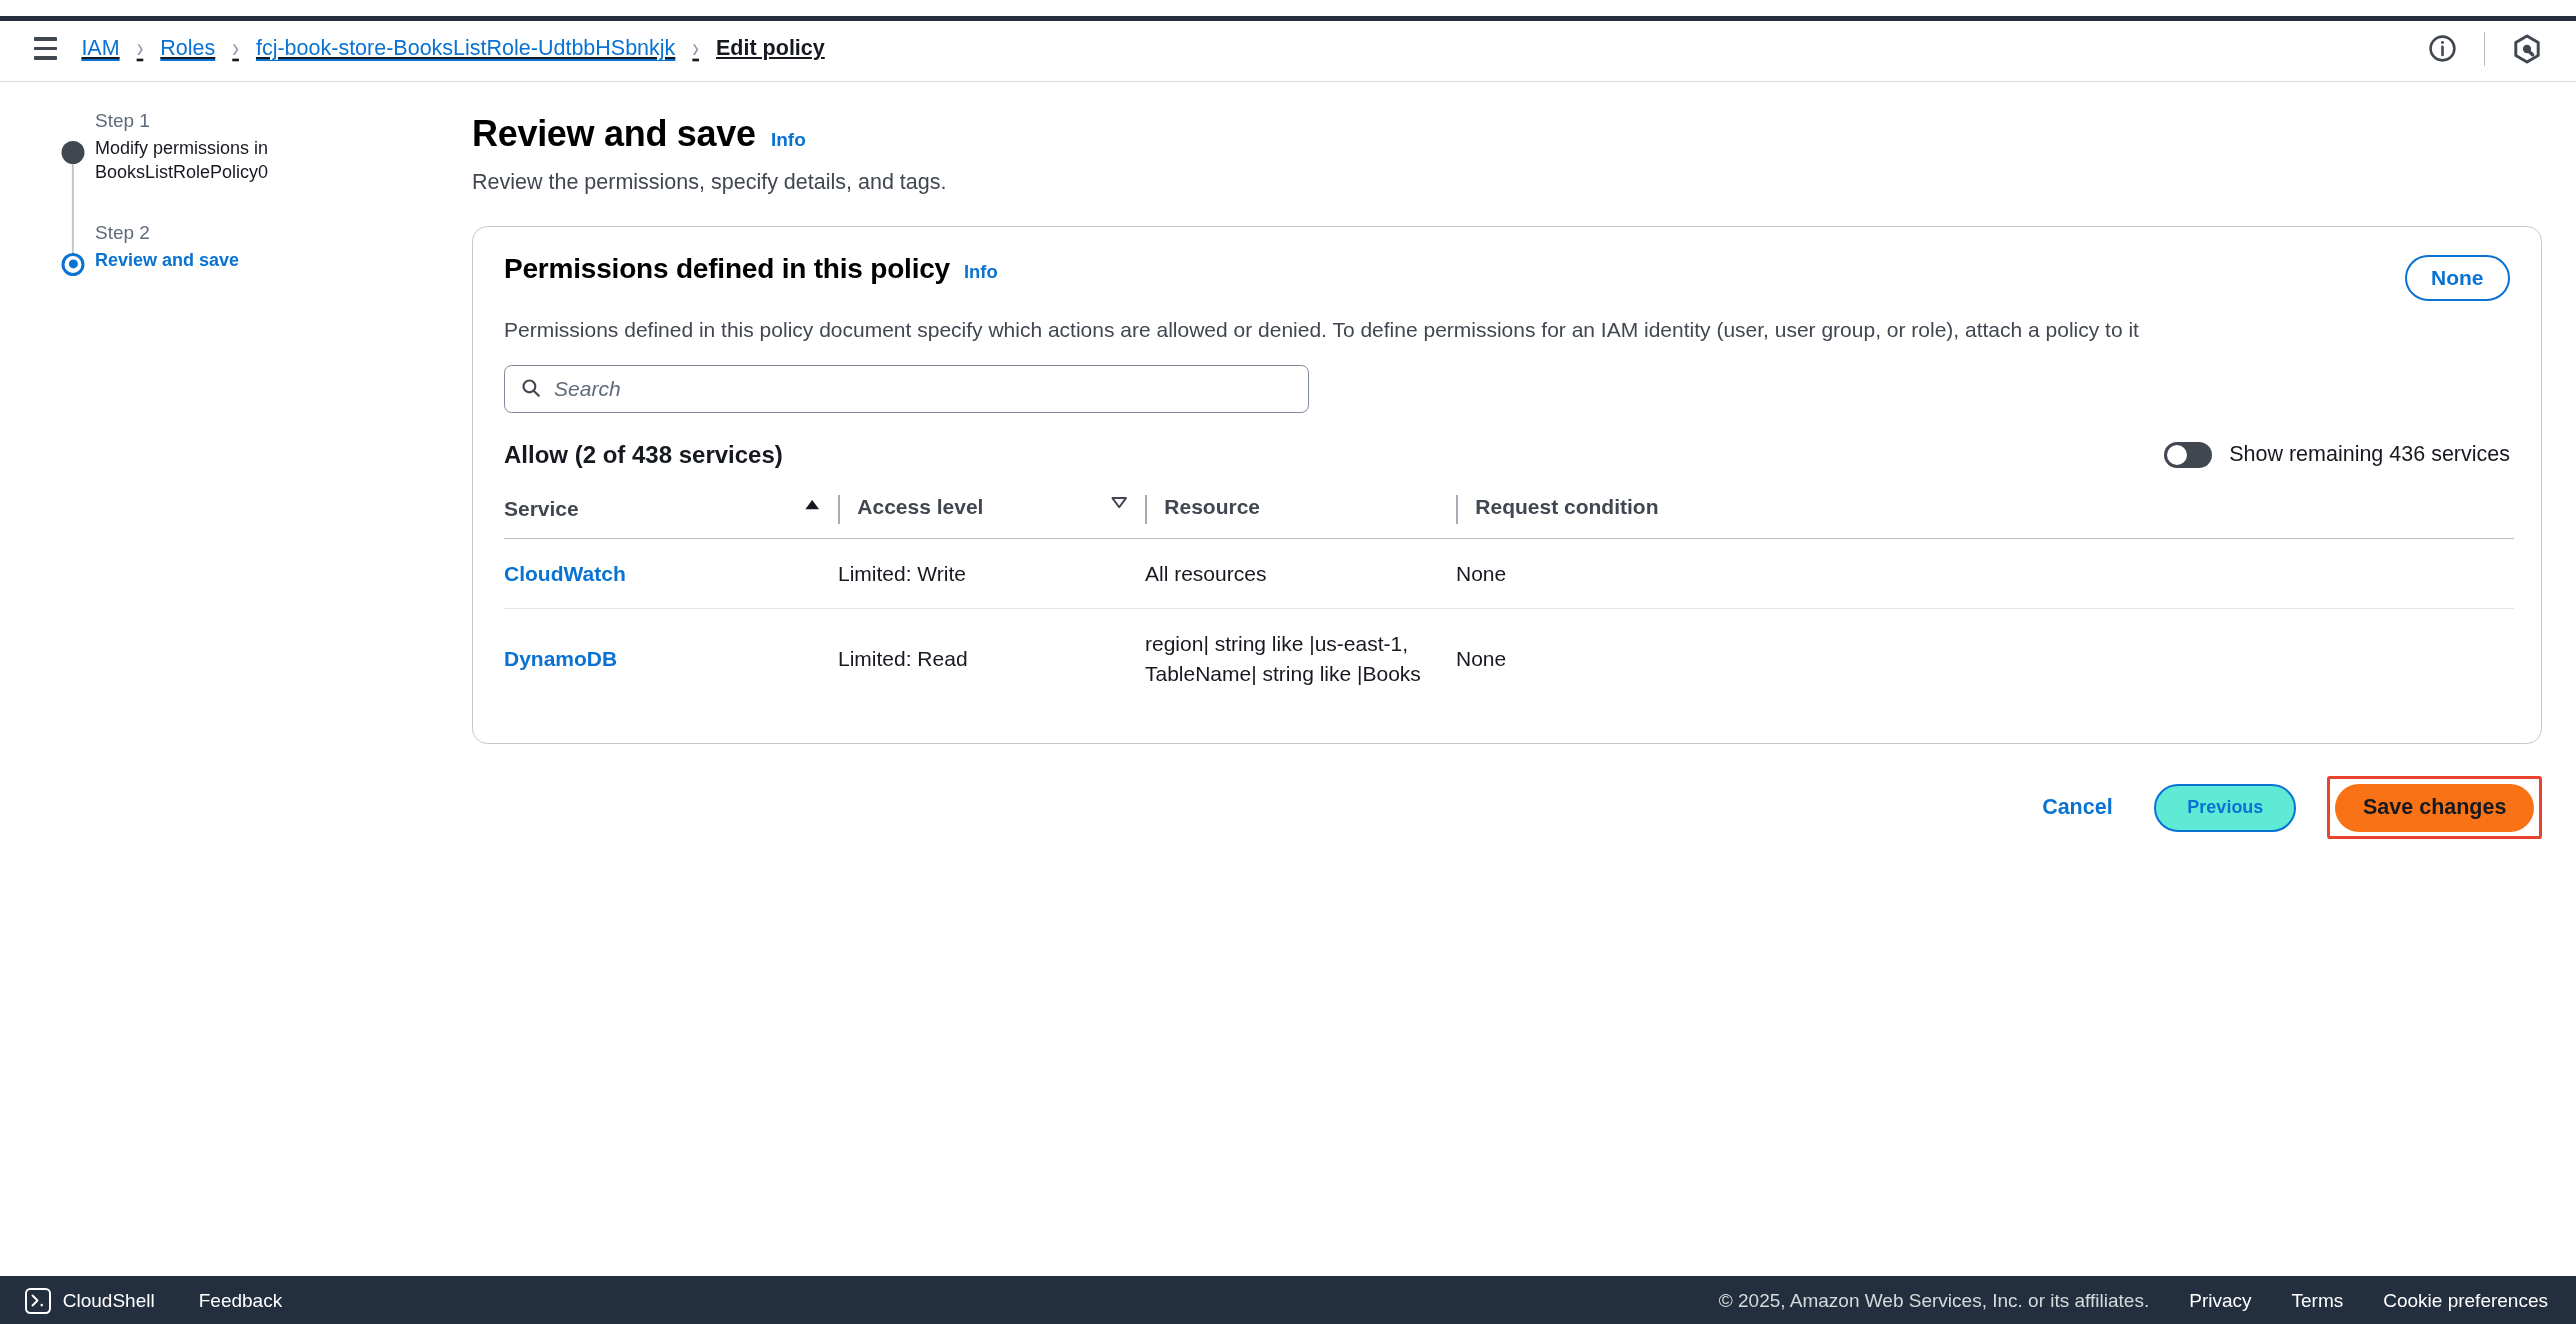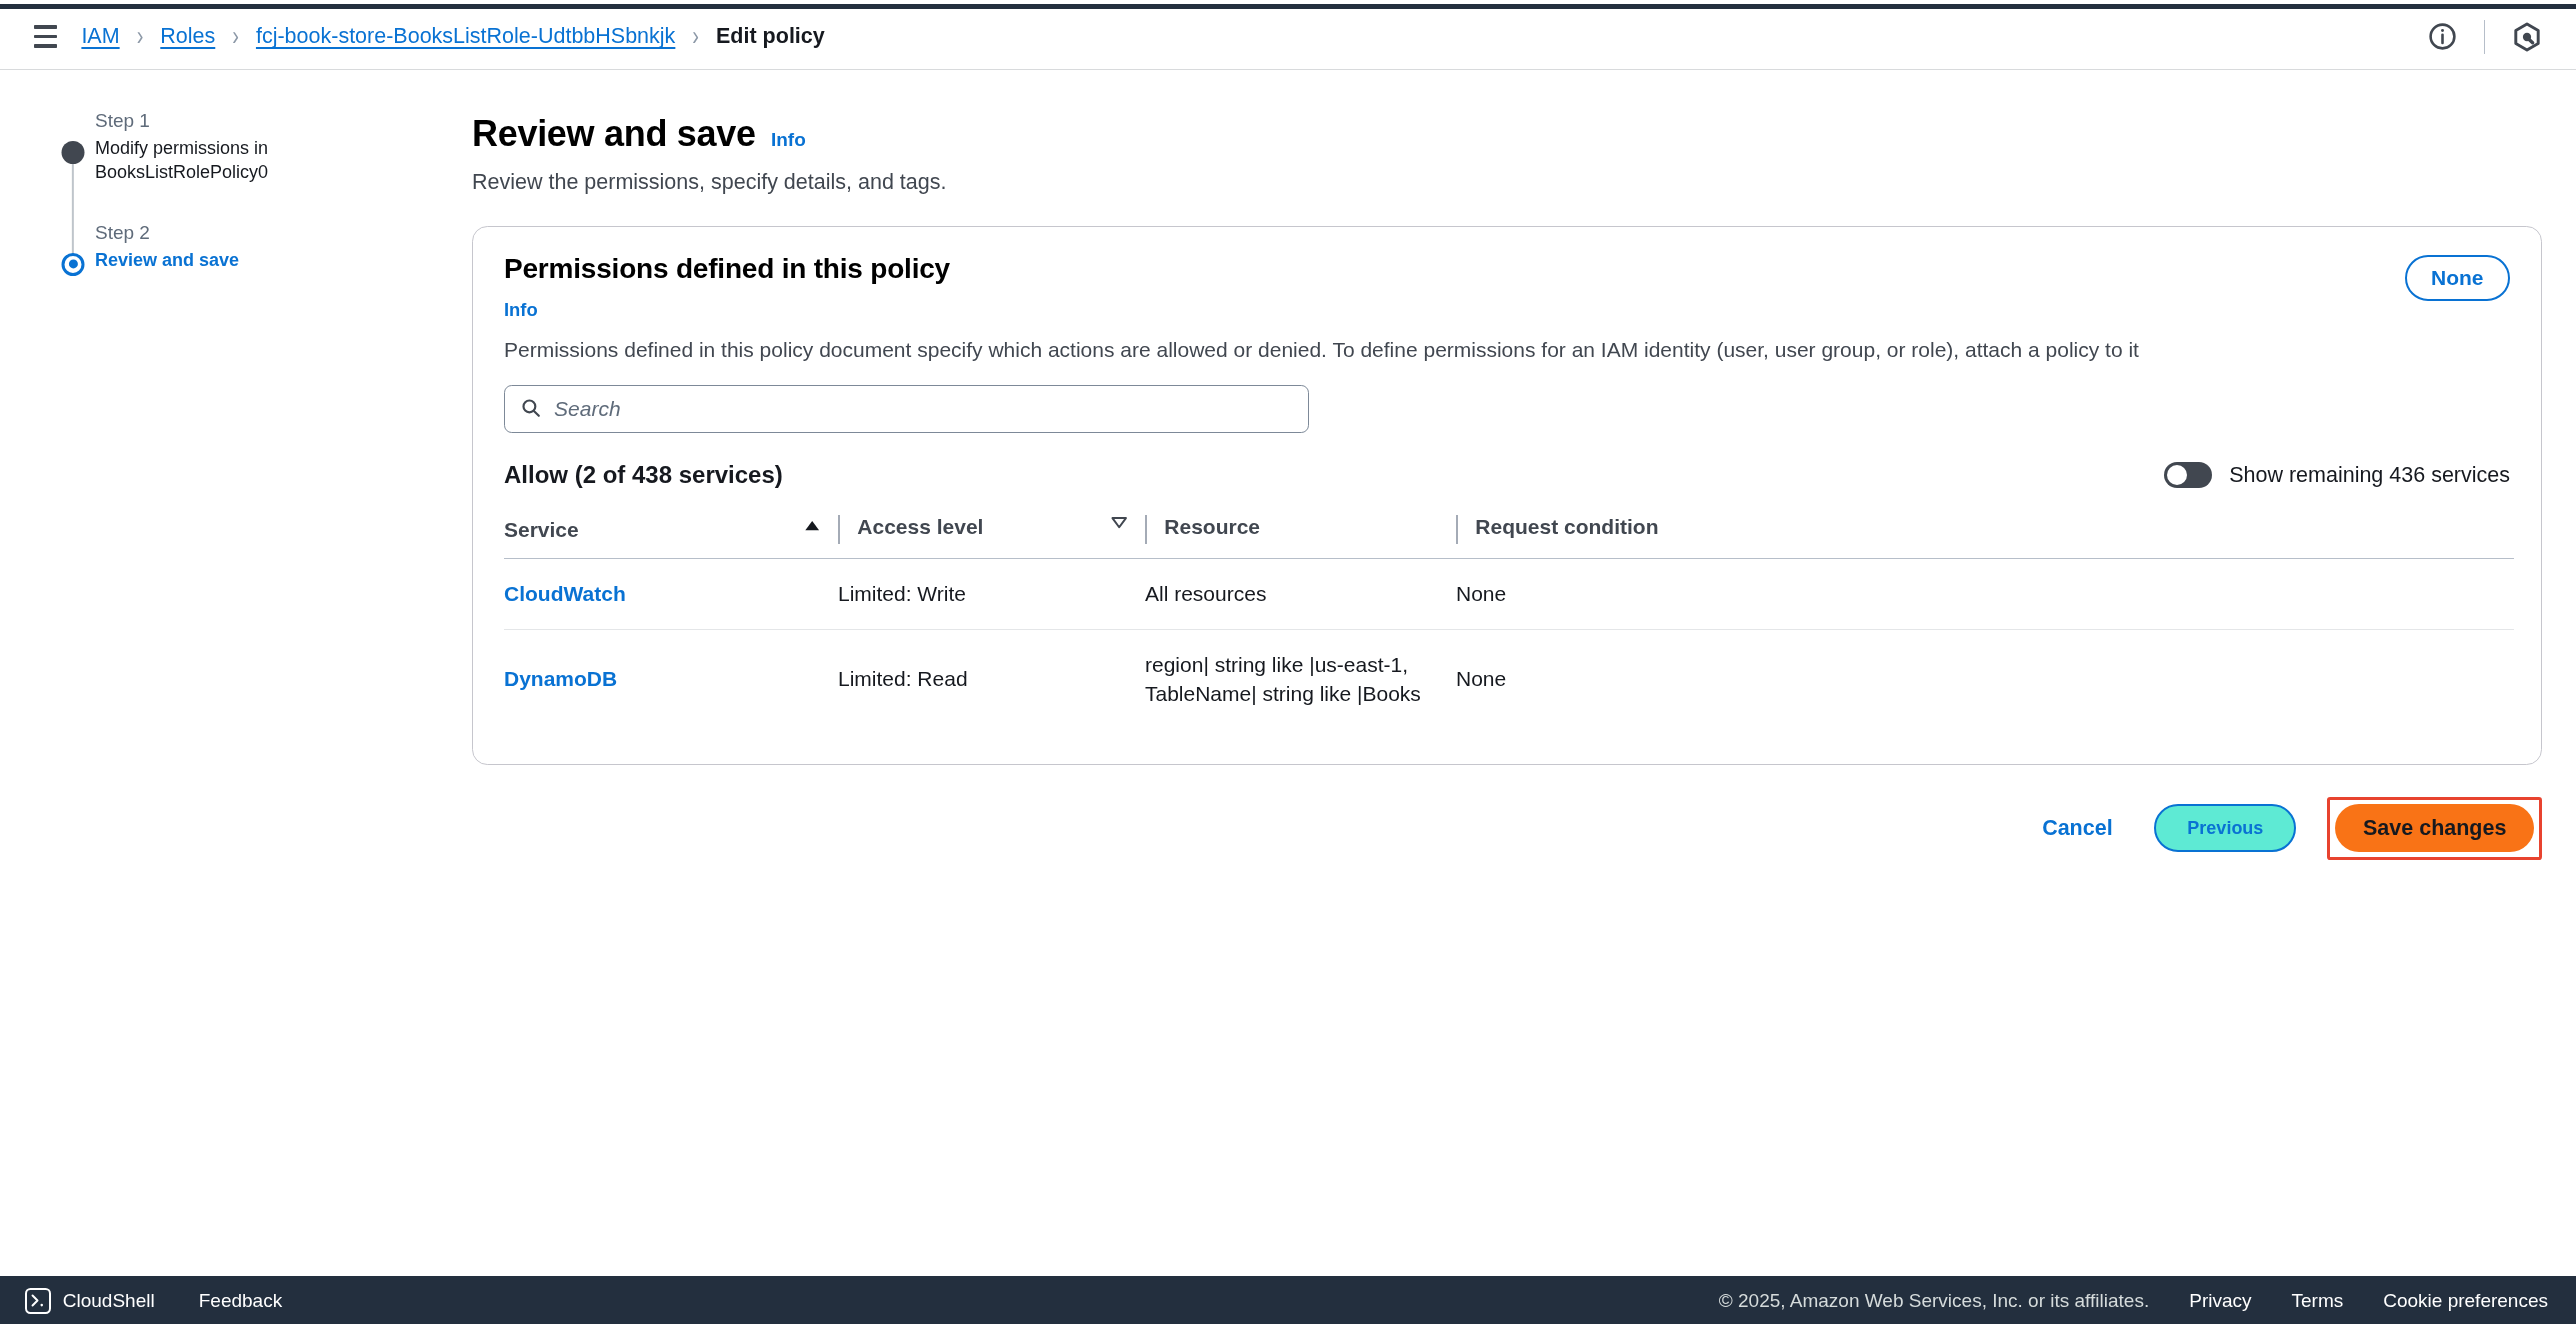--- a/index.html
+++ b/index.html
@@ -8,24 +8,24 @@
     width: 2576px; height: 1325px;
     font-family: "Liberation Sans", sans-serif;
     background: #ffffff;
     color: #16191f;
     overflow: hidden;
   }
   body { position: relative; }
 
   
   .topbar {
-    position: absolute; top: 4px; left: 0; width: 2576px; height: 66px;
+    position: absolute; top: 16px; left: 0; width: 2576px; height: 66px;
     background: #ffffff;
     border-bottom: 1.5px solid #d8dadc;
-    display: flex; align-items: center;
+    display: flex; align-items: center; text-decoration: underline;
   }
   .topbar::before {
     content: ""; position: absolute; top: 0; left: 0; width: 100%; height: 5.4px;
     background: #232f3e;
   }
   .hamburger {
     width: 35px; height: 35px; margin-left: 28px;
     display: flex; flex-direction: column; justify-content: center;
     align-items: center; gap: 5.4px; cursor: pointer; flex: none;
   }
@@ -86,21 +86,21 @@
   .page-sub { margin-top: 15.3px; font-size: 21.5px; color: #414750; }
 
   .card {
     margin-top: 31px; width: 2070px;
     background: #ffffff;
     border: 1.5px solid #c6c6cd;
     border-radius: 15.3px;
     padding: 26px 31px 35px 31px;
   }
   .card-head { display: flex; align-items: flex-start; }
-  .card-title-row { display: flex; align-items: baseline; gap: 14px; flex-direction: column; }
+  .card-title-row { display: flex; align-items: baseline; gap: 14px; }
   .card-title { font-size: 28px; font-weight: 700; color: #000; letter-spacing: -0.2px; }
   .card-title-row .info-link { font-size: 18.4px; }
   .edit-btn {
     margin-left: auto; margin-top: 1.5px;
     min-width: 95px; height: 46px; padding: 0 24.5px;
     border: 2.3px solid #0972d3; border-radius: 24.5px;
     background: #ffffff; color: #0972d3;
     font-size: 21px; font-weight: 700; font-family: inherit;
     cursor: pointer;
   }

